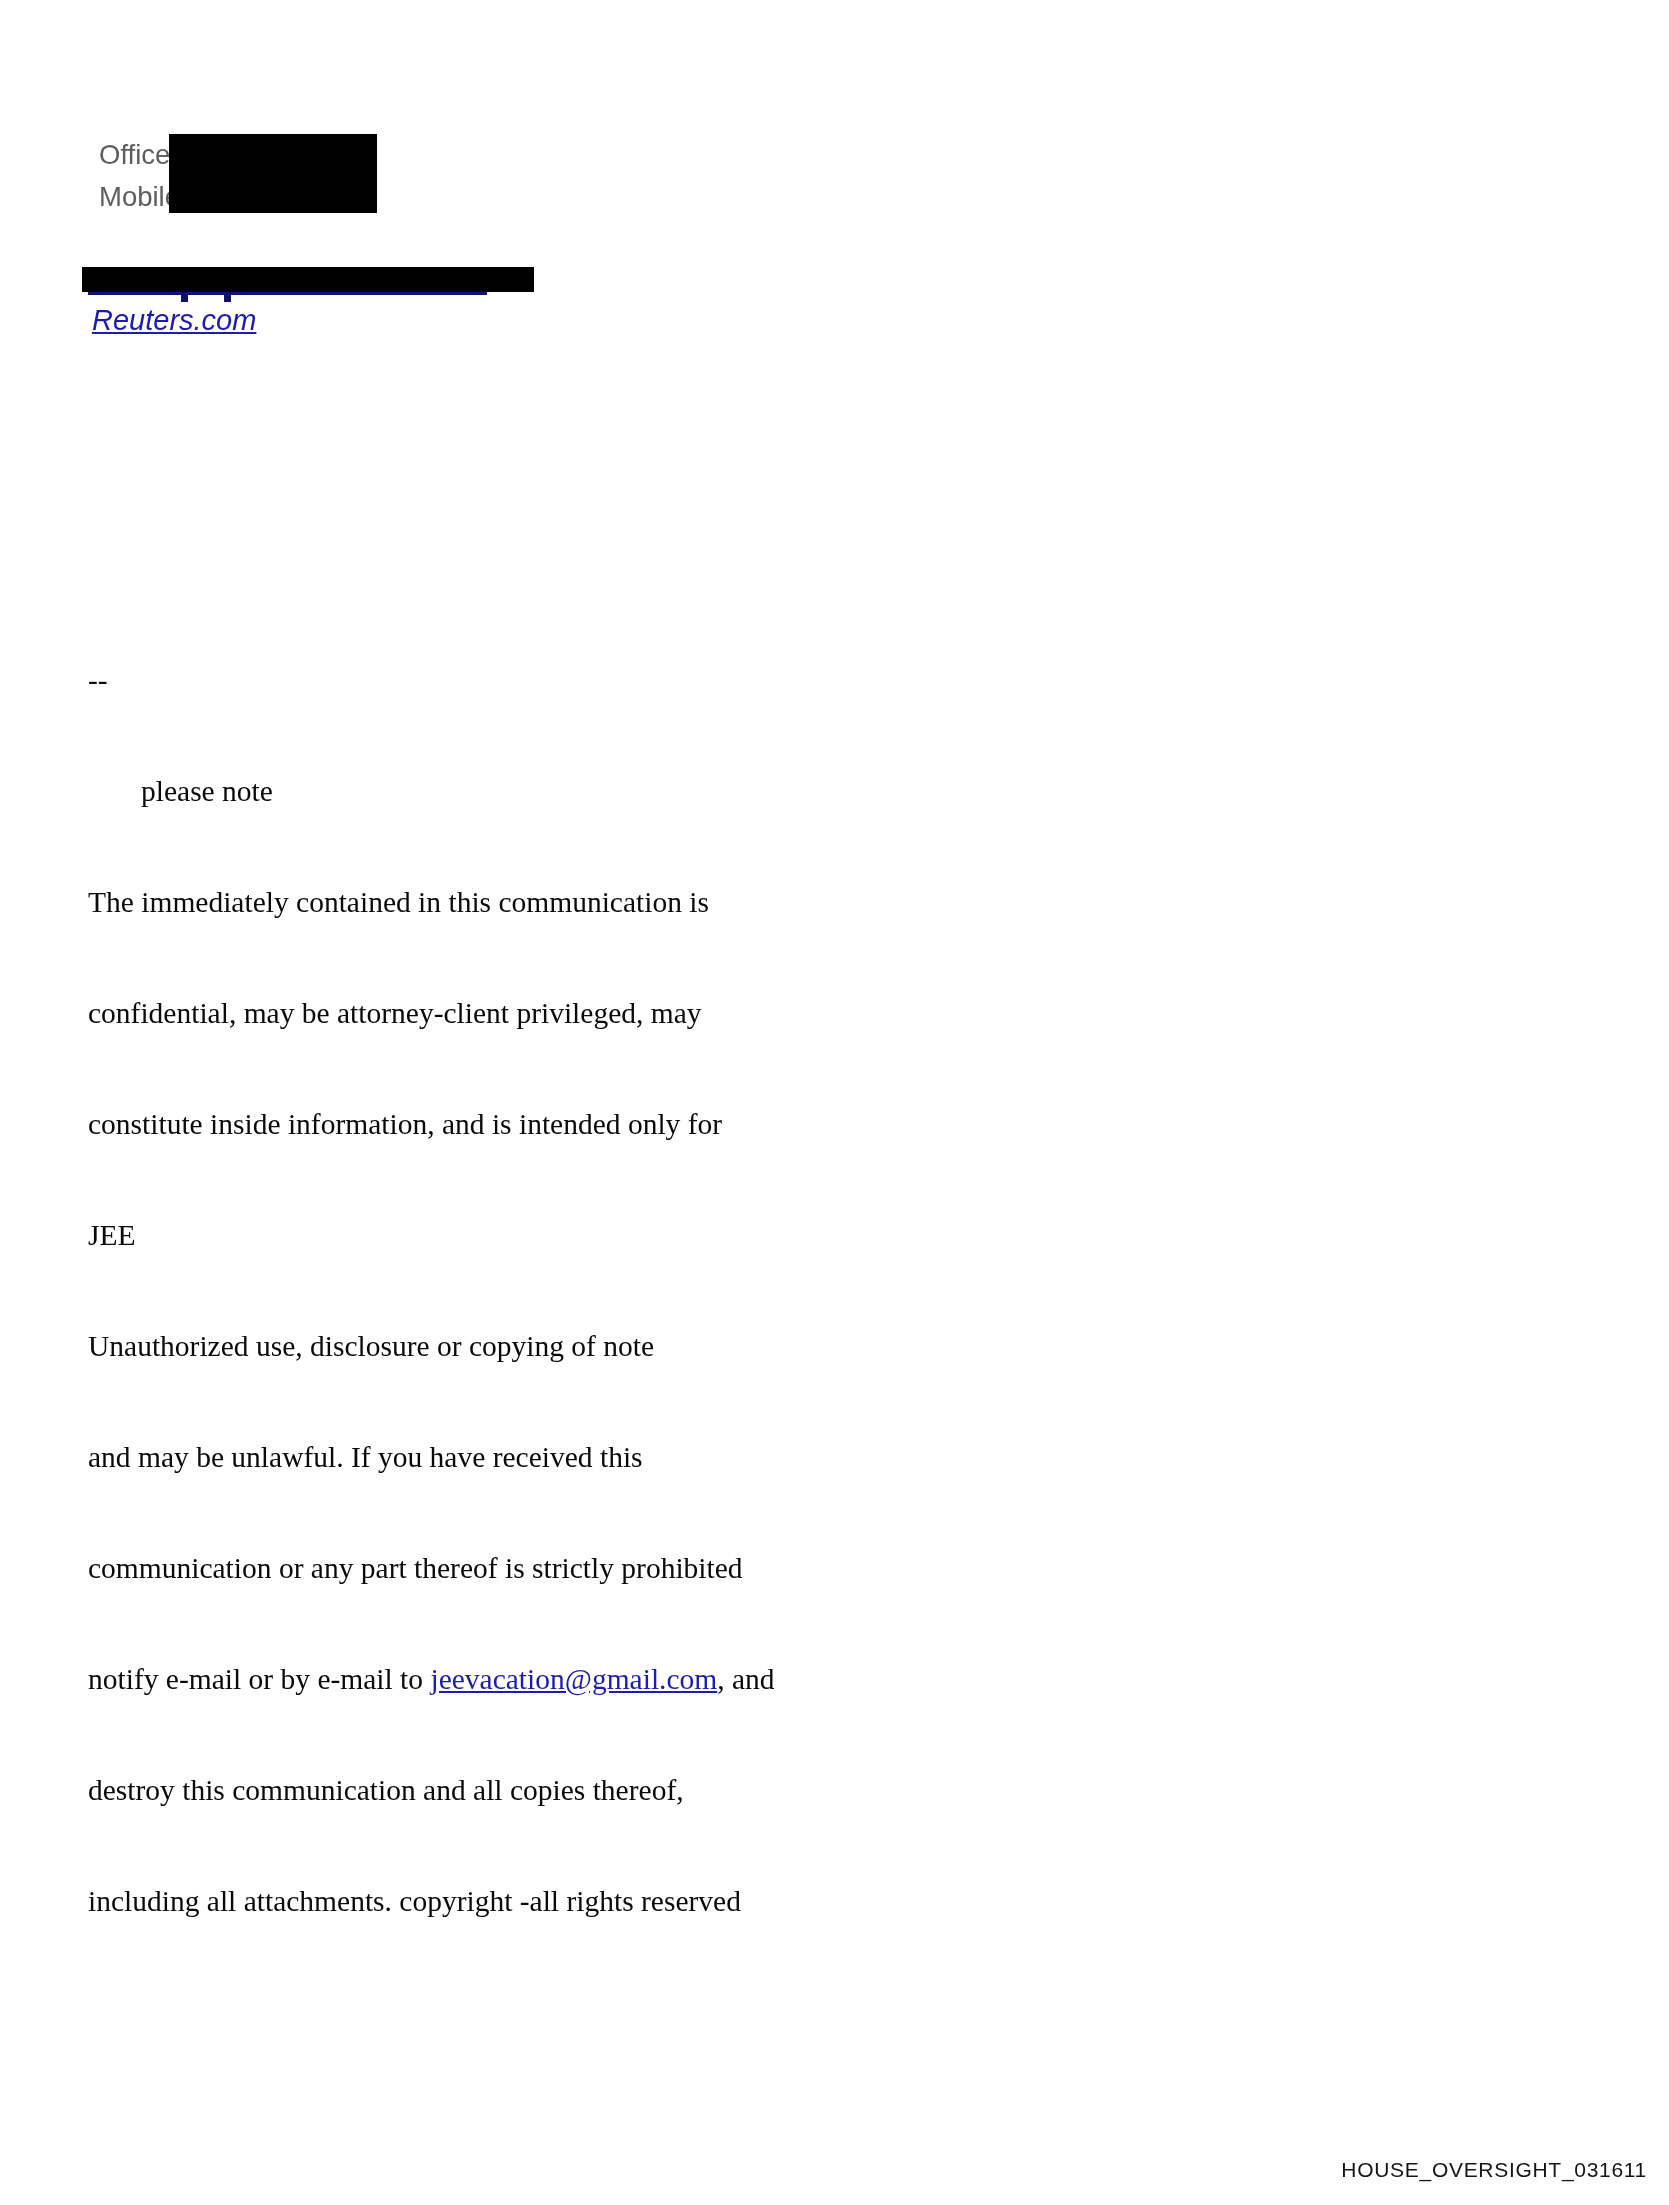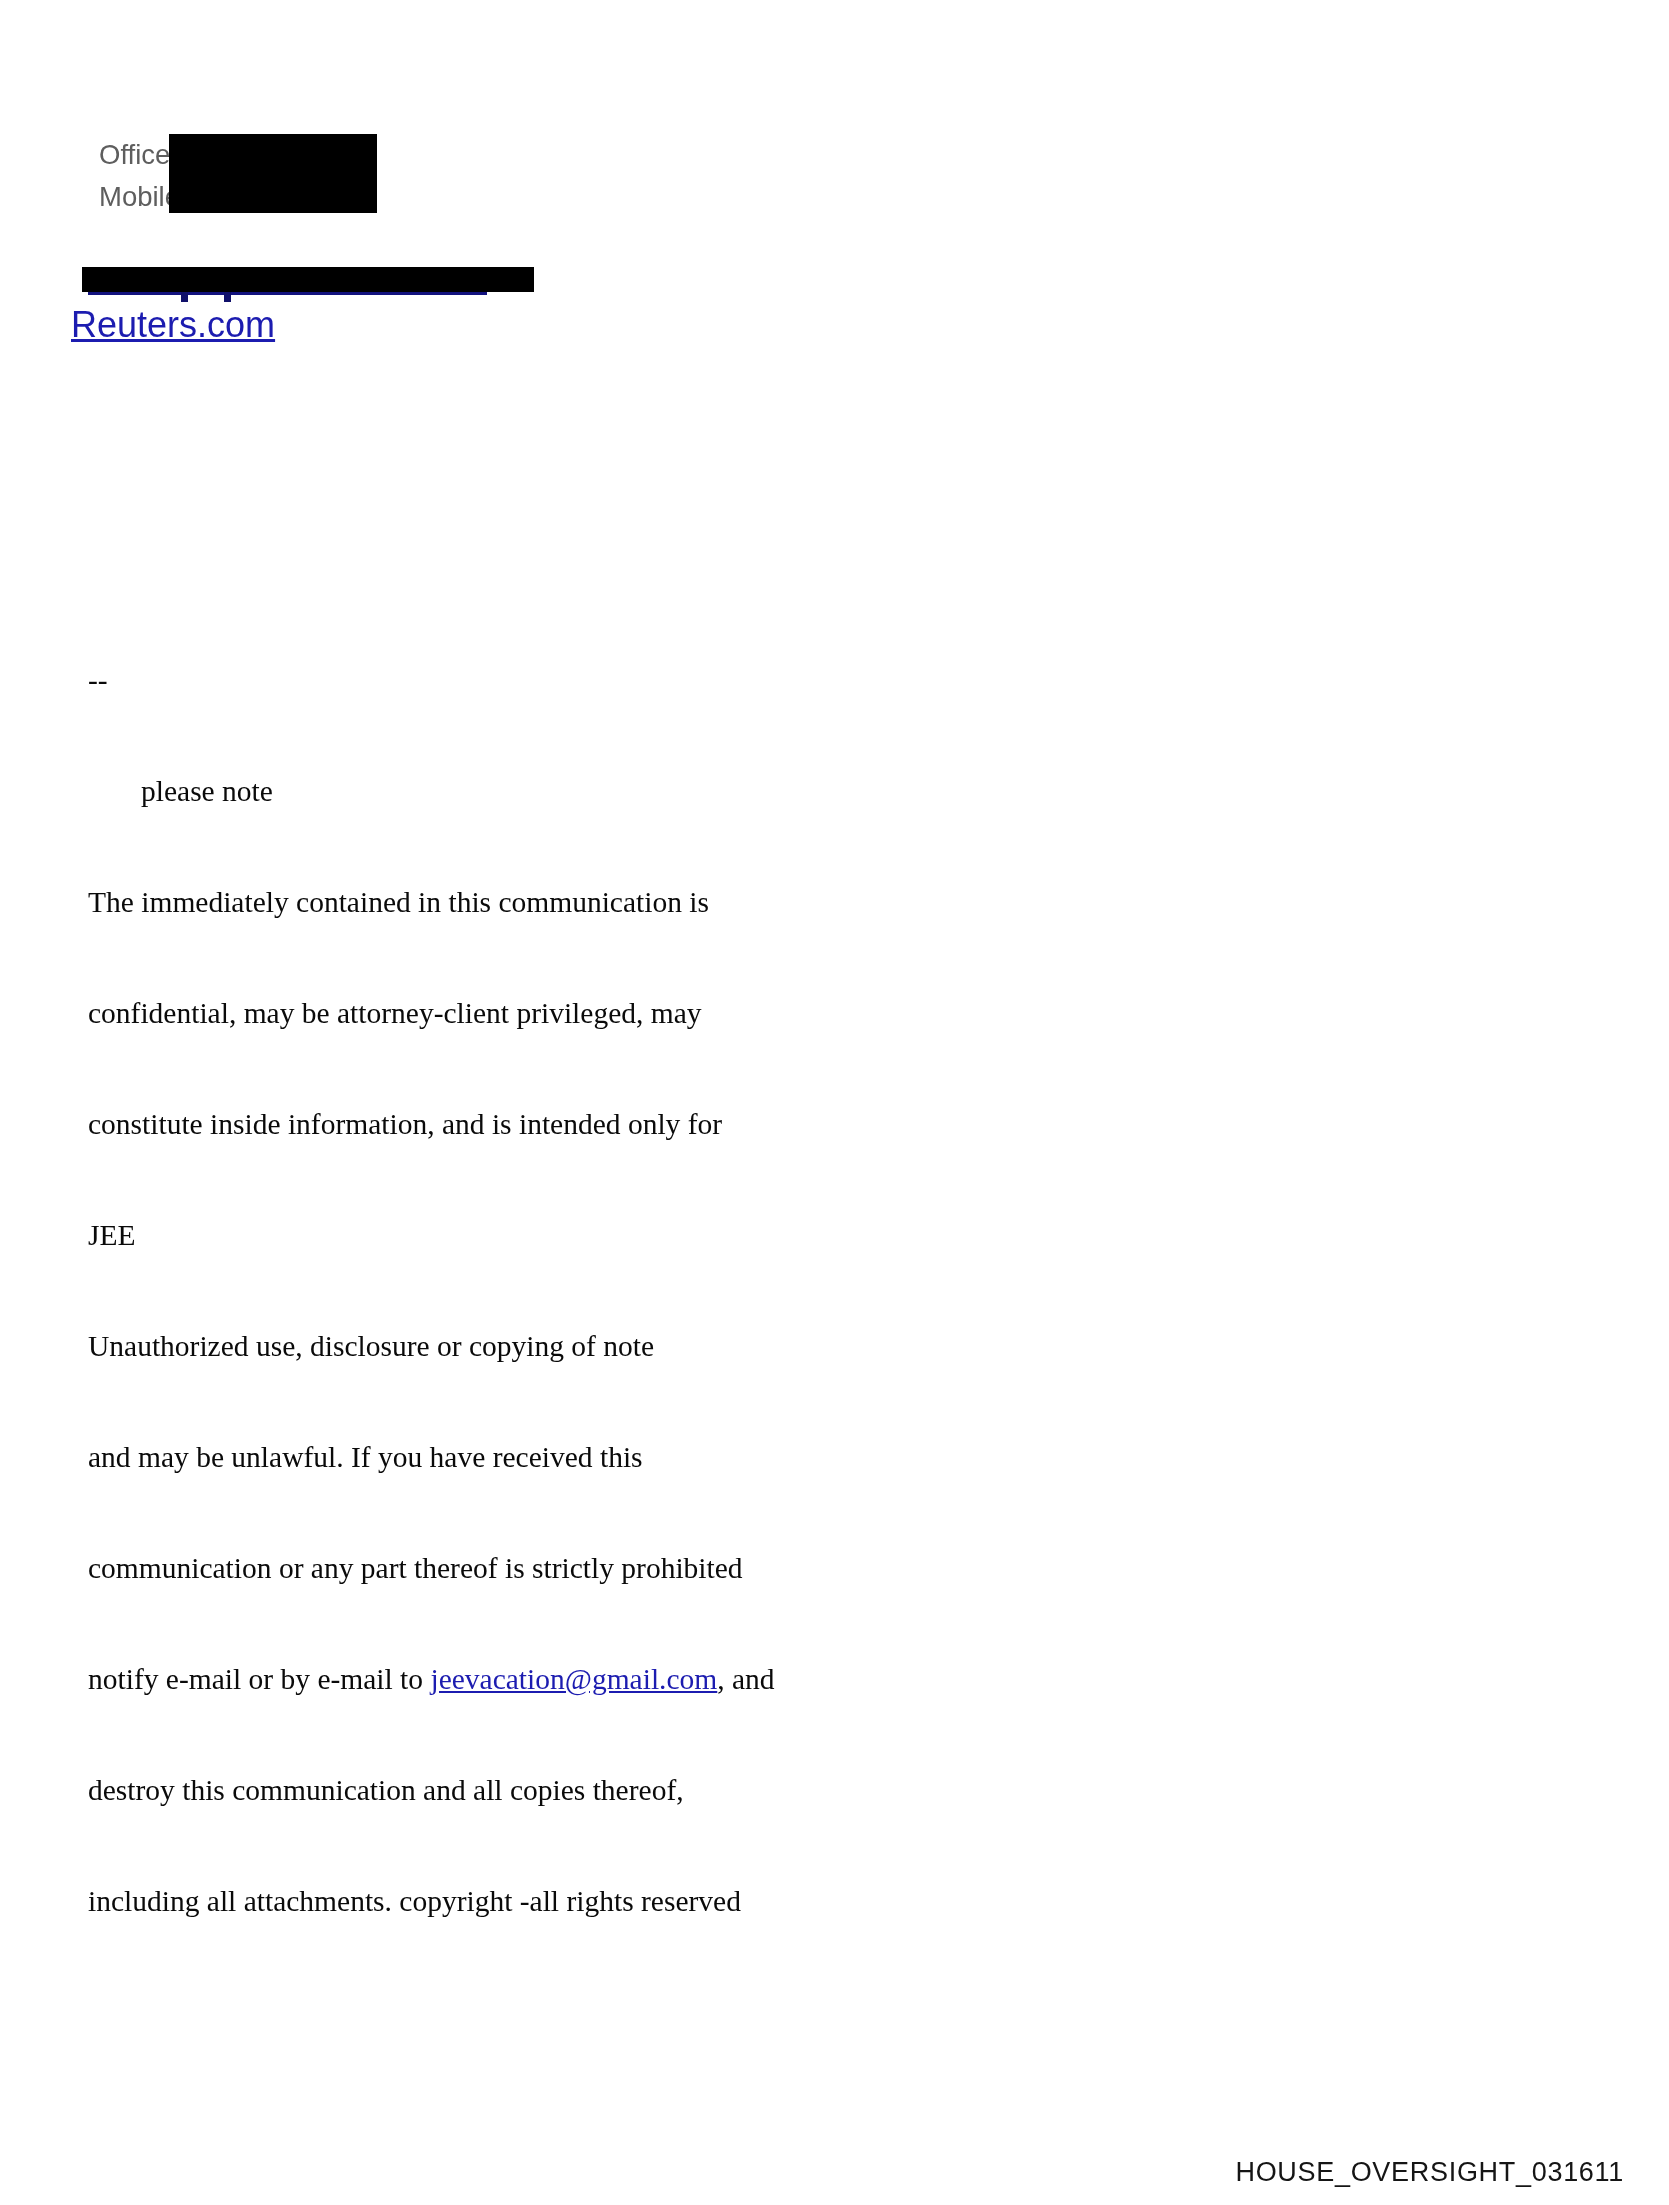--- a/index.html
+++ b/index.html
@@ -39,46 +39,47 @@
     z-index: 1;
   }
   .descender { position: absolute; width: 7.2px; height: 9.8px; background: #10106a; z-index: 1; }
   .descender-1 { left: 181px; top: 292px; }
   .descender-2 { left: 224px; top: 292px; }
 
   
   a.link { color: var(--link-blue, #1c1cb0); text-decoration: underline; cursor: pointer; }
   .reuters-link {
     position: absolute;
-    left: 71px; top: 305px;
+    left: 92px; top: 305px;
     font-family: "Liberation Sans", sans-serif;
-    font-size: 36px;
+    font-size: 29px;
     line-height: 1.1;
+    font-style: italic;
   }
 
   
   .body-block {
     position: absolute;
     left: 88px; top: 588px;
     width: 916px;
     font-family: "Liberation Serif", serif;
     font-size: 29.5px;
     line-height: 37px;
     color: var(--text-black, #0a0a0a);
     white-space: pre-wrap;
   }
   .body-line { height: 37px; }
   .indented { padding-left: 53px; }
 
   
   .bates {
     position: absolute;
-    right: 45px; top: 2159px;
+    right: 22px; top: 2159px;
     font-family: "Liberation Sans", sans-serif;
-    font-size: 27px;
+    font-size: 21px;
     line-height: 1;
     letter-spacing: 0.7px;
     color: #151515;
   }
 </style>
 </head>
 <body style="--link-blue: #1c1cb0; --underline-navy: #12127e; --label-gray: #5e5e5e; --text-black: #0a0a0a; --redaction-black: #000000;">
 
 <div class="page">
 

